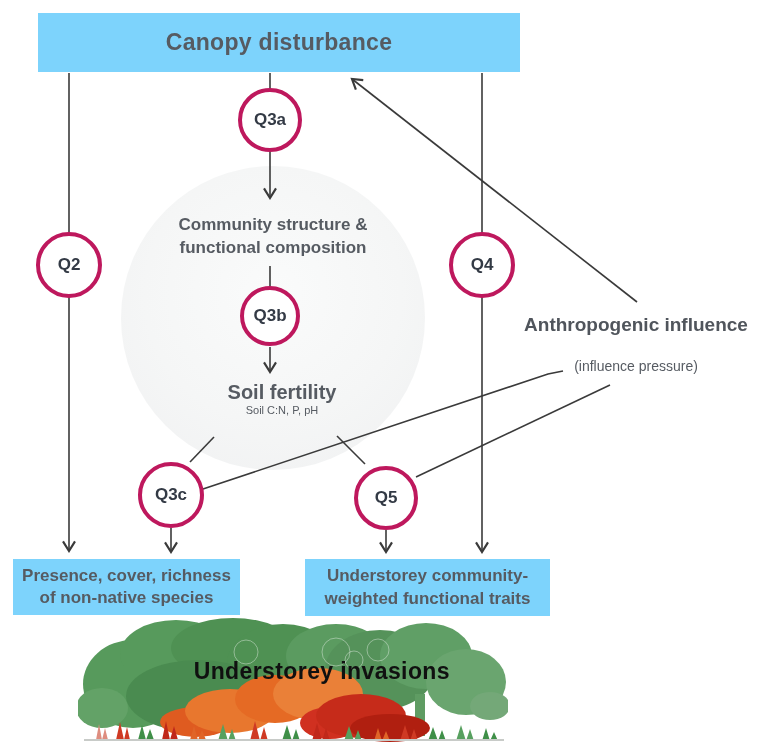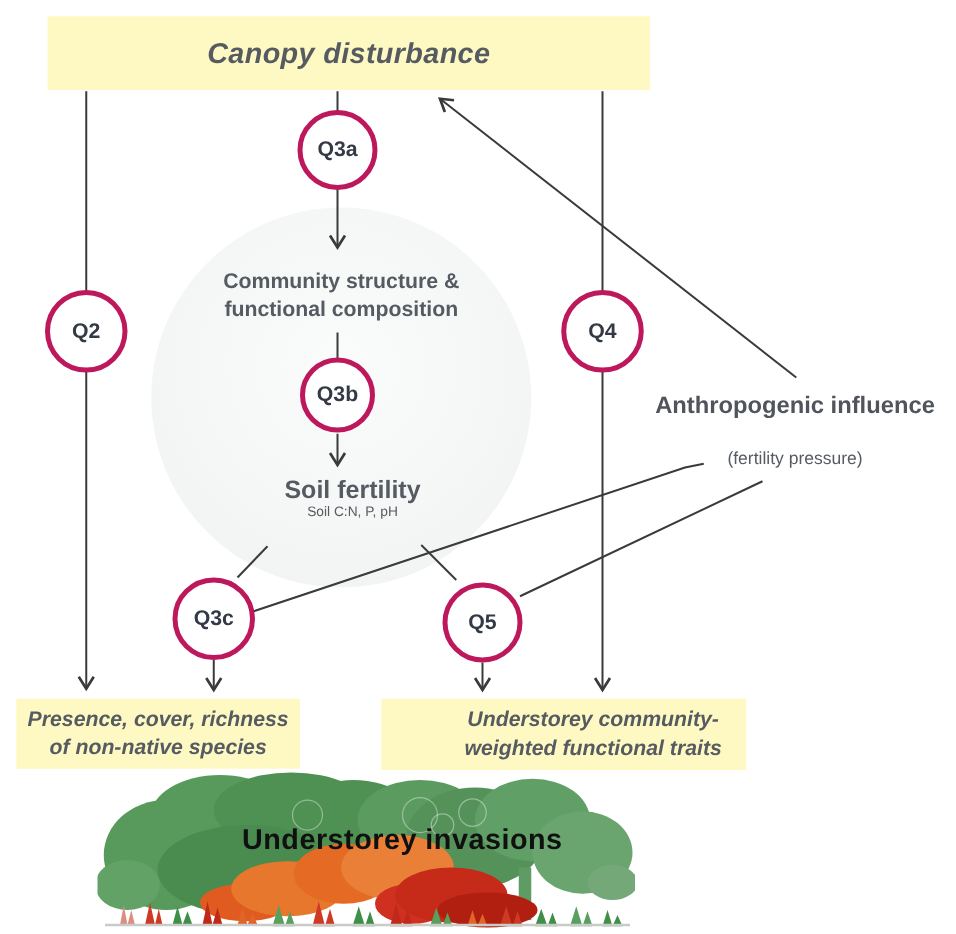--- a/index.html
+++ b/index.html
@@ -1,28 +1,27 @@
 <!DOCTYPE html>
 <html><head>
 <meta charset="utf-8">
 <style>
   html,body{margin:0;padding:0;background:#ffffff;}
   #stage{
     position:relative;width:765px;height:747px;background:#ffffff;overflow:hidden;
     font-family:"Liberation Sans", sans-serif;
   }
   .grayBox{
-    position:absolute;background:#fef9c3;color:#565b62;
+    position:absolute;background:#7dd3fc;color:#565b62;
     display:flex;align-items:center;justify-content:center;text-align:center;
     font-weight:bold;
-    font-style:italic;
   }
   #canopyBox{left:38px;top:13px;width:482px;height:59px;font-size:23px;letter-spacing:.3px;}
   #nonNativeBox{left:13px;top:559px;width:227px;height:56px;font-size:17px;line-height:1.32;}
-  #traitsBox{left:305px;top:559px;width:245px;height:57px;font-size:17px;line-height:1.32;padding-left:47px;}
+  #traitsBox{left:305px;top:559px;width:245px;height:57px;font-size:17px;line-height:1.32;}
   #halo{
     position:absolute;left:121px;top:166px;width:304px;height:304px;border-radius:50%;
     background:radial-gradient(circle at 50% 42%, #fafbfb 0%, #f5f6f6 55%, #eff0f1 100%);
   }
   svg.layer{position:absolute;left:0;top:0;}
   .qnode{
     position:absolute;background:#ffffff;border:4px solid #be185d;border-radius:50%;
     display:flex;align-items:center;justify-content:center;
     font-weight:bold;font-size:17px;color:#333a45;box-sizing:border-box;
   }
@@ -93,21 +92,21 @@
     </div>
 
   <div id="communityText" class="dtext z3">
     <span>Community structure &amp;</span><br>
     <span>functional composition</span>
   </div>
   <div id="soilTitle" class="dtext z3">Soil fertility</div>
   <div id="soilDetail" class="dtext z3">Soil C:N, P, pH</div>
 
   <div id="anthroTitle" class="dtext z3">Anthropogenic influence</div>
-  <div id="anthroSub2" class="dtext z3">(fertility pressure)</div>
+  <div id="anthroSub2" class="dtext z3">(influence pressure)</div>
 
   <div id="nonNativeBox" class="grayBox z3">
     <span>
       <span>Presence, cover, richness</span><br>
       <span>of non-native species</span>
     </span>
   </div>
   <div id="traitsBox" class="grayBox z3">
     <span>
       <span>Understorey community-</span><br>

